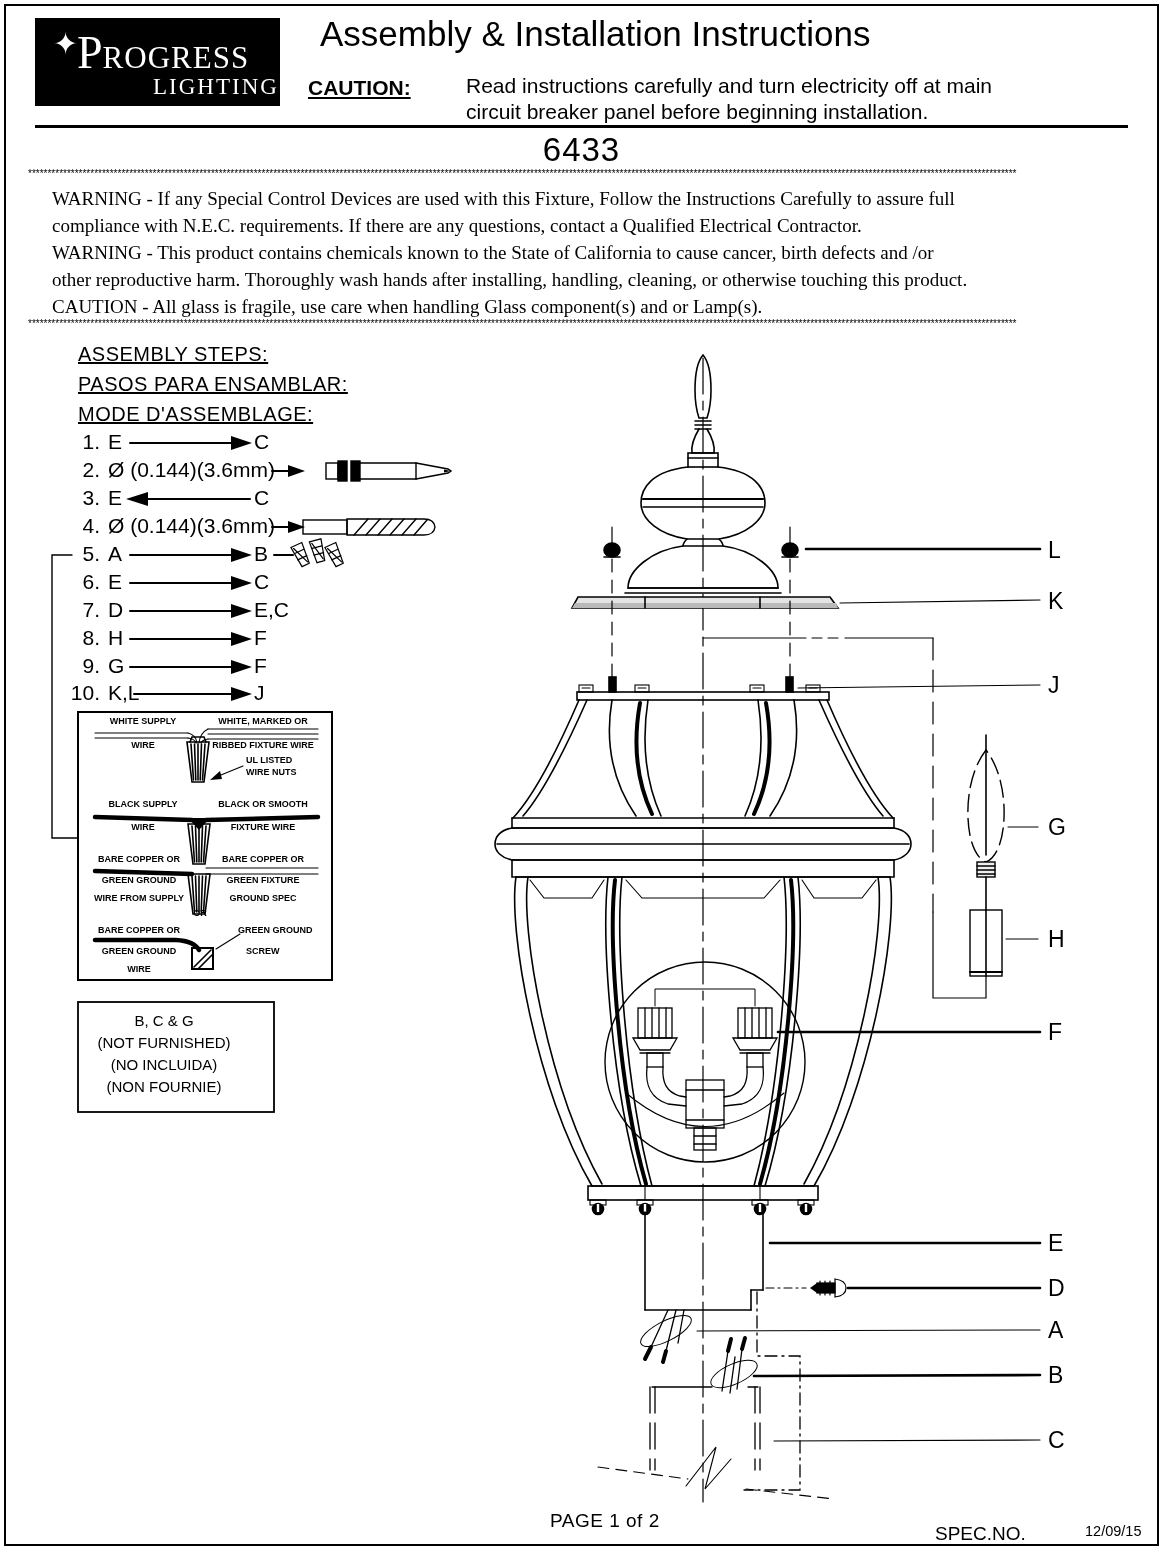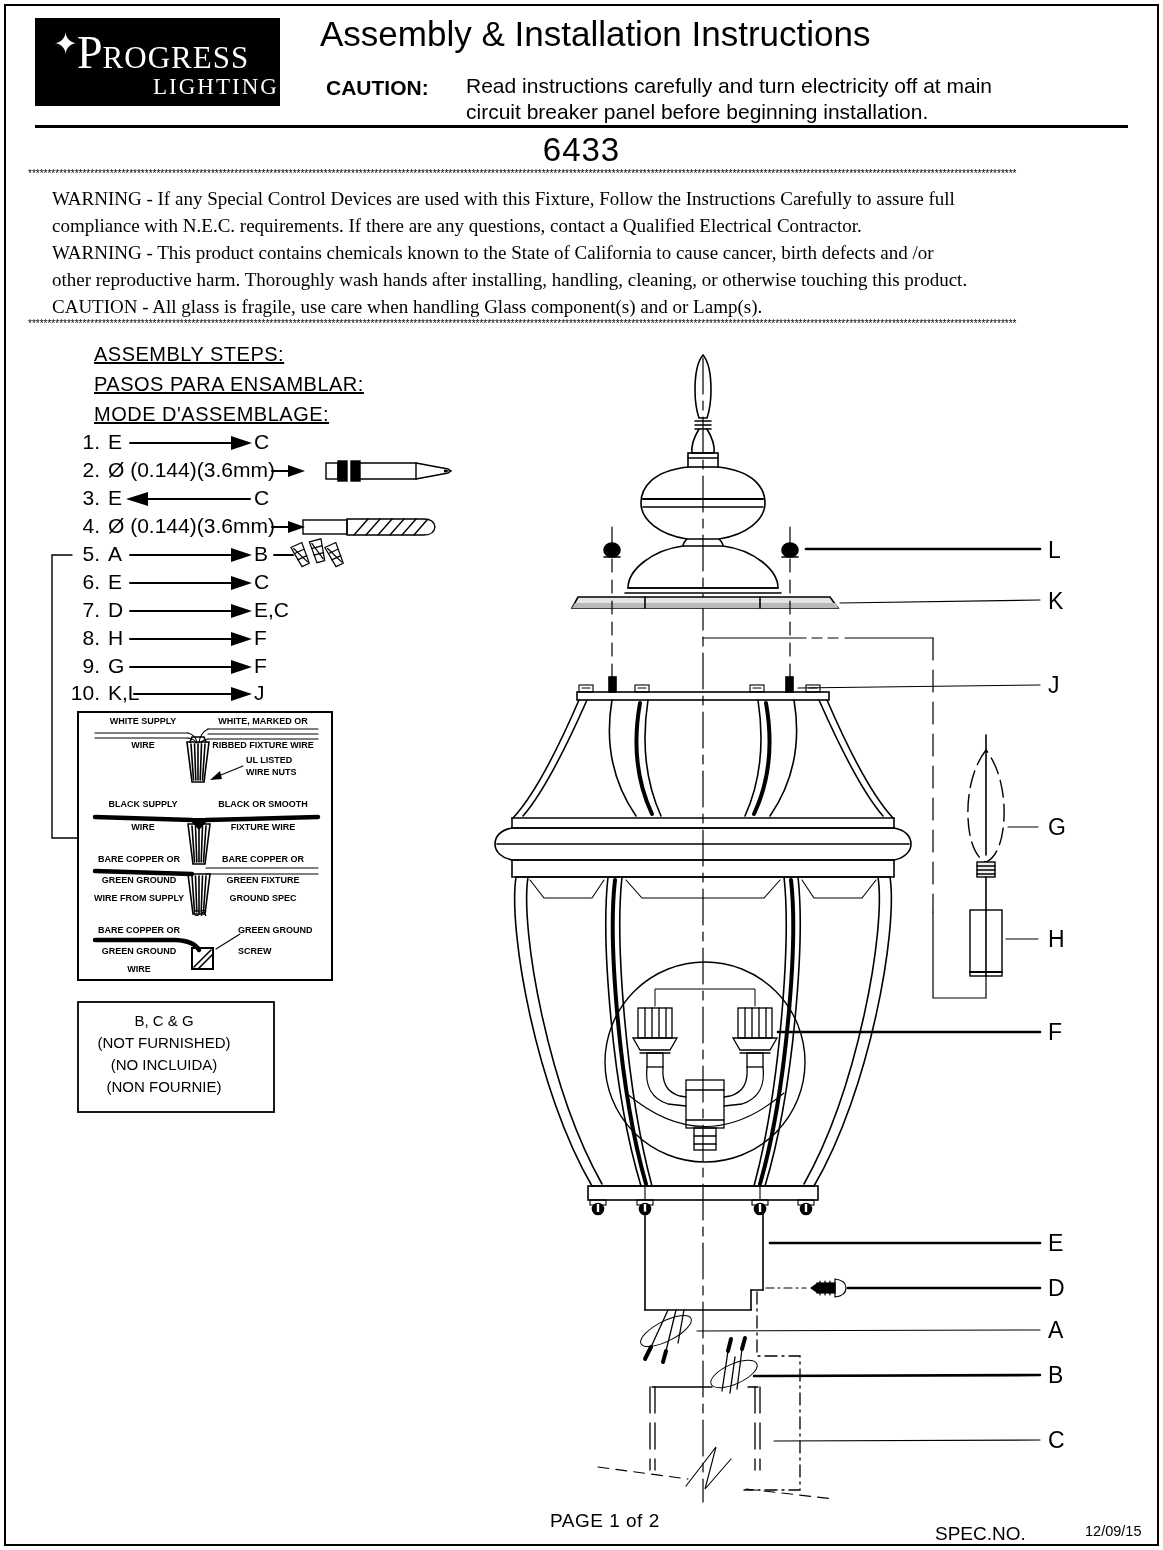--- a/index.html
+++ b/index.html
@@ -9,31 +9,31 @@
   #border-frame{position:absolute;left:4px;top:4px;width:1151px;height:1538px;border:2.5px solid #000;}
   
   #logo-box{left:35px;top:18px;width:245px;height:88px;background:#000;color:#fff;}
   #logo-star{position:absolute;left:18px;top:8px;font-size:30px;color:#fff;}
   #logo-line1{position:absolute;left:42px;top:8px;font-family:"Liberation Serif",serif;white-space:nowrap;}
   #logo-line1 .cap{font-size:46px;}
   #logo-line1 .rest{font-size:31px;letter-spacing:1px;}
   #logo-line2{position:absolute;left:118px;top:56px;font-family:"Liberation Serif",serif;
               font-size:23px;letter-spacing:2px;}
   #doc-title{left:320px;top:14px;font-size:35px;white-space:nowrap;}
-  #caution-label{left:326px;top:76px;font-size:21px;font-weight:bold;}
+  #caution-label{left:308px;top:76px;font-size:21px;font-weight:bold;text-decoration:underline;}
   #caution-l1{left:466px;top:74px;font-size:21px;white-space:nowrap;}
   #caution-l2{left:466px;top:100px;font-size:21px;white-space:nowrap;}
   #header-rule{left:35px;top:125px;width:1093px;height:3px;background:#000;}
   #model-number{left:0;top:131px;width:1163px;text-align:center;font-size:33px;letter-spacing:1px;}
   .star-row{left:28px;width:1110px;height:12px;font-size:10px;line-height:11px;
             white-space:nowrap;overflow:hidden;letter-spacing:0px;}
   #star-row-1{top:168px;} #star-row-2{top:318px;}
   .warn-line{left:52px;width:1080px;font-size:19px;line-height:27px;white-space:nowrap;font-family:Liberation Serif, serif;}
   
-  .asm-header{left:78px;font-size:20px;text-decoration:underline;letter-spacing:.5px;white-space:nowrap;margin-left:16px;}
+  .asm-header{left:78px;font-size:20px;text-decoration:underline;letter-spacing:.5px;white-space:nowrap;}
   .step-num{width:42px;text-align:right;font-size:21px;}
   .step-from{font-size:21px;white-space:nowrap;}
   .step-to{font-size:21px;white-space:nowrap;}
   
   .wbt{font-size:9px;font-weight:bold;line-height:10px;text-align:center;white-space:nowrap;}
   .wbl{font-size:9px;font-weight:bold;line-height:10px;text-align:left;white-space:nowrap;}
   
   .nf-line{left:78px;width:172px;text-align:center;font-size:15px;line-height:22px;white-space:nowrap;}
   
   #footer-page{left:550px;top:1510px;font-size:19px;letter-spacing:.5px;}
@@ -128,21 +128,21 @@
   <div class="abs wbt" style="left:203px;top:854px;width:120px">BARE COPPER OR</div>
   <div class="abs wbt" style="left:203px;top:875px;width:120px">GREEN FIXTURE</div>
   <div class="abs wbt" style="left:203px;top:893px;width:120px">GROUND SPEC</div>
 
   <div class="abs wbt" style="left:188px;top:908px;width:24px">OR</div>
 
   <div class="abs wbt" style="left:84px;top:925px;width:110px">BARE COPPER OR</div>
   <div class="abs wbt" style="left:84px;top:946px;width:110px">GREEN GROUND</div>
   <div class="abs wbt" style="left:84px;top:964px;width:110px">WIRE</div>
   <div class="abs wbl" style="left:238px;top:925px">GREEN GROUND</div>
-  <div class="abs wbl" style="left:238px;top:946px">SCREW</div>
+  <div class="abs wbl" style="left:246px;top:946px">SCREW</div>
 
   <div class="abs nf-line" style="top:1010px">B, C &amp; G</div>
   <div class="abs nf-line" style="top:1032px">(NOT FURNISHED)</div>
   <div class="abs nf-line" style="top:1054px">(NO INCLUIDA)</div>
   <div class="abs nf-line" style="top:1076px">(NON FOURNIE)</div>
 
   <div id="footer-page" class="abs">PAGE 1 of 2</div>
   <div id="footer-spec-label" class="abs">SPEC.NO.</div>
   <div id="footer-spec-number" class="abs">93066583</div>
   <div id="footer-date" class="abs">12/09/15</div>

